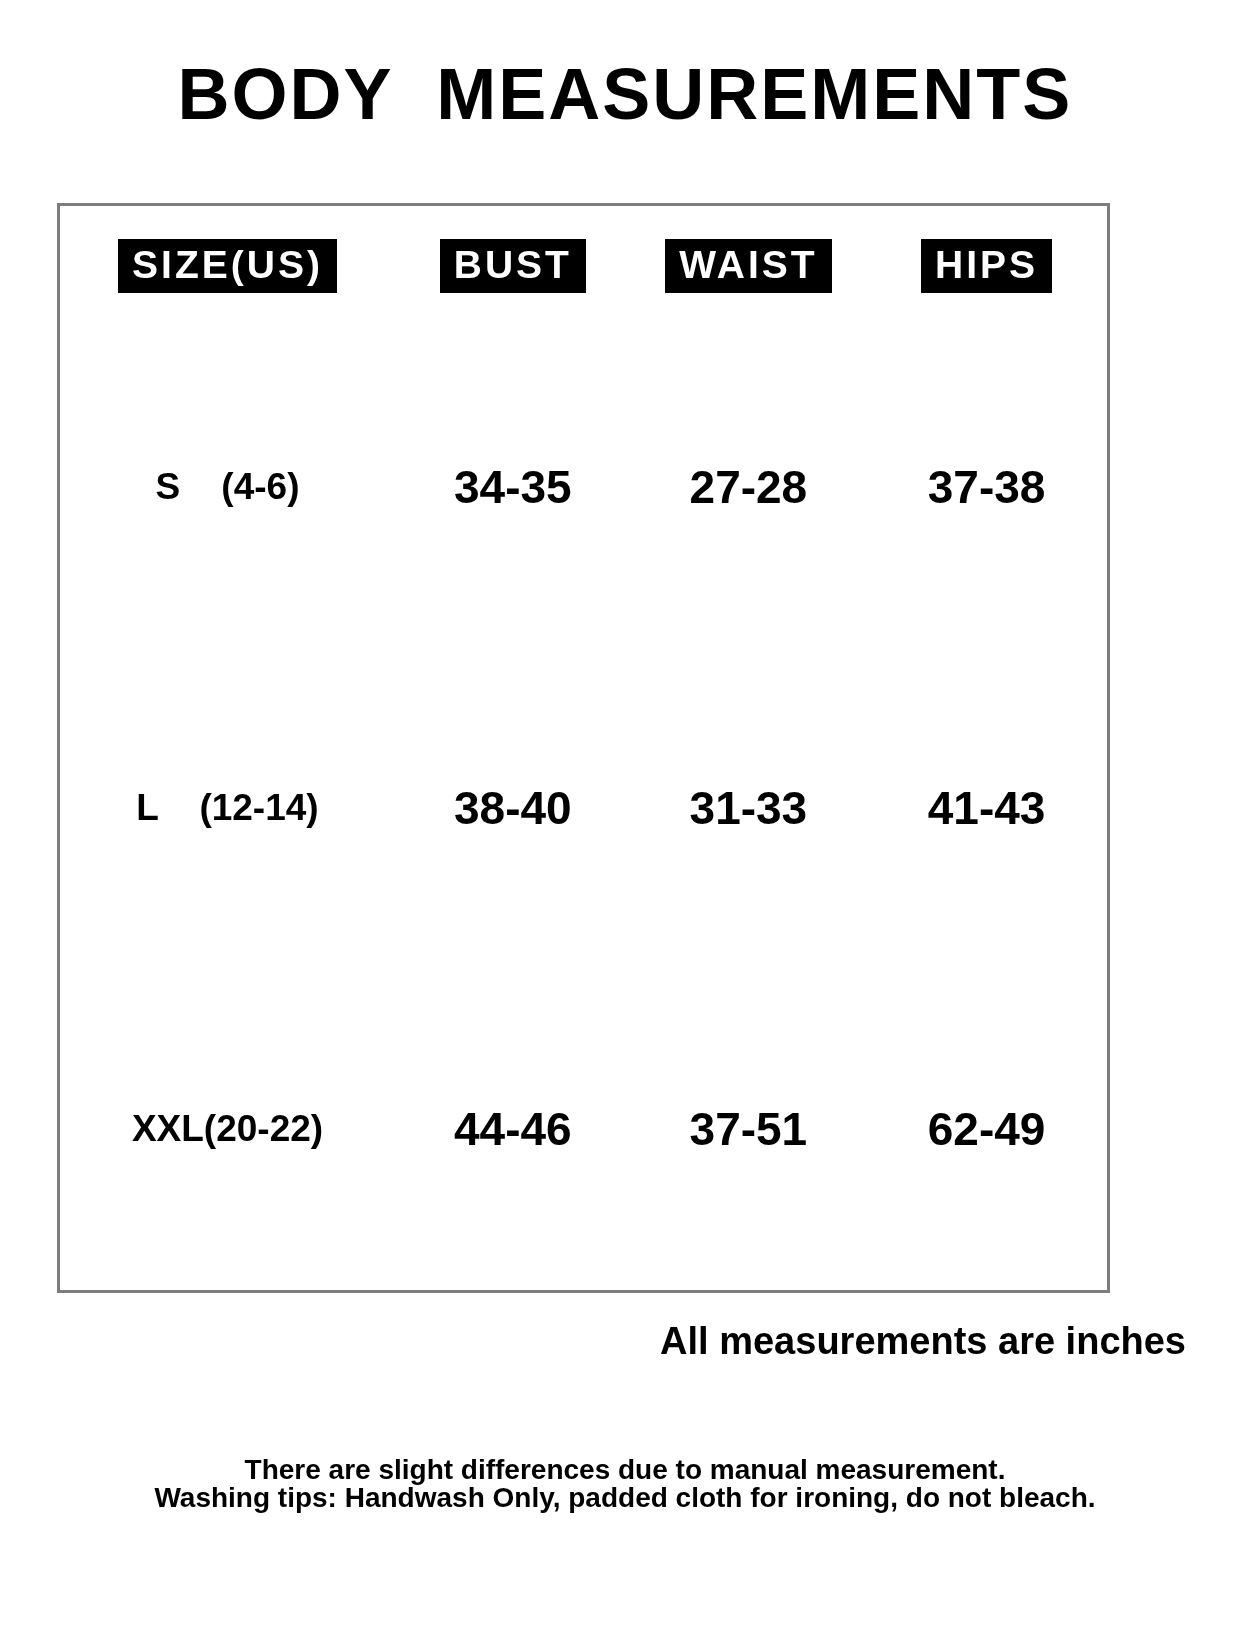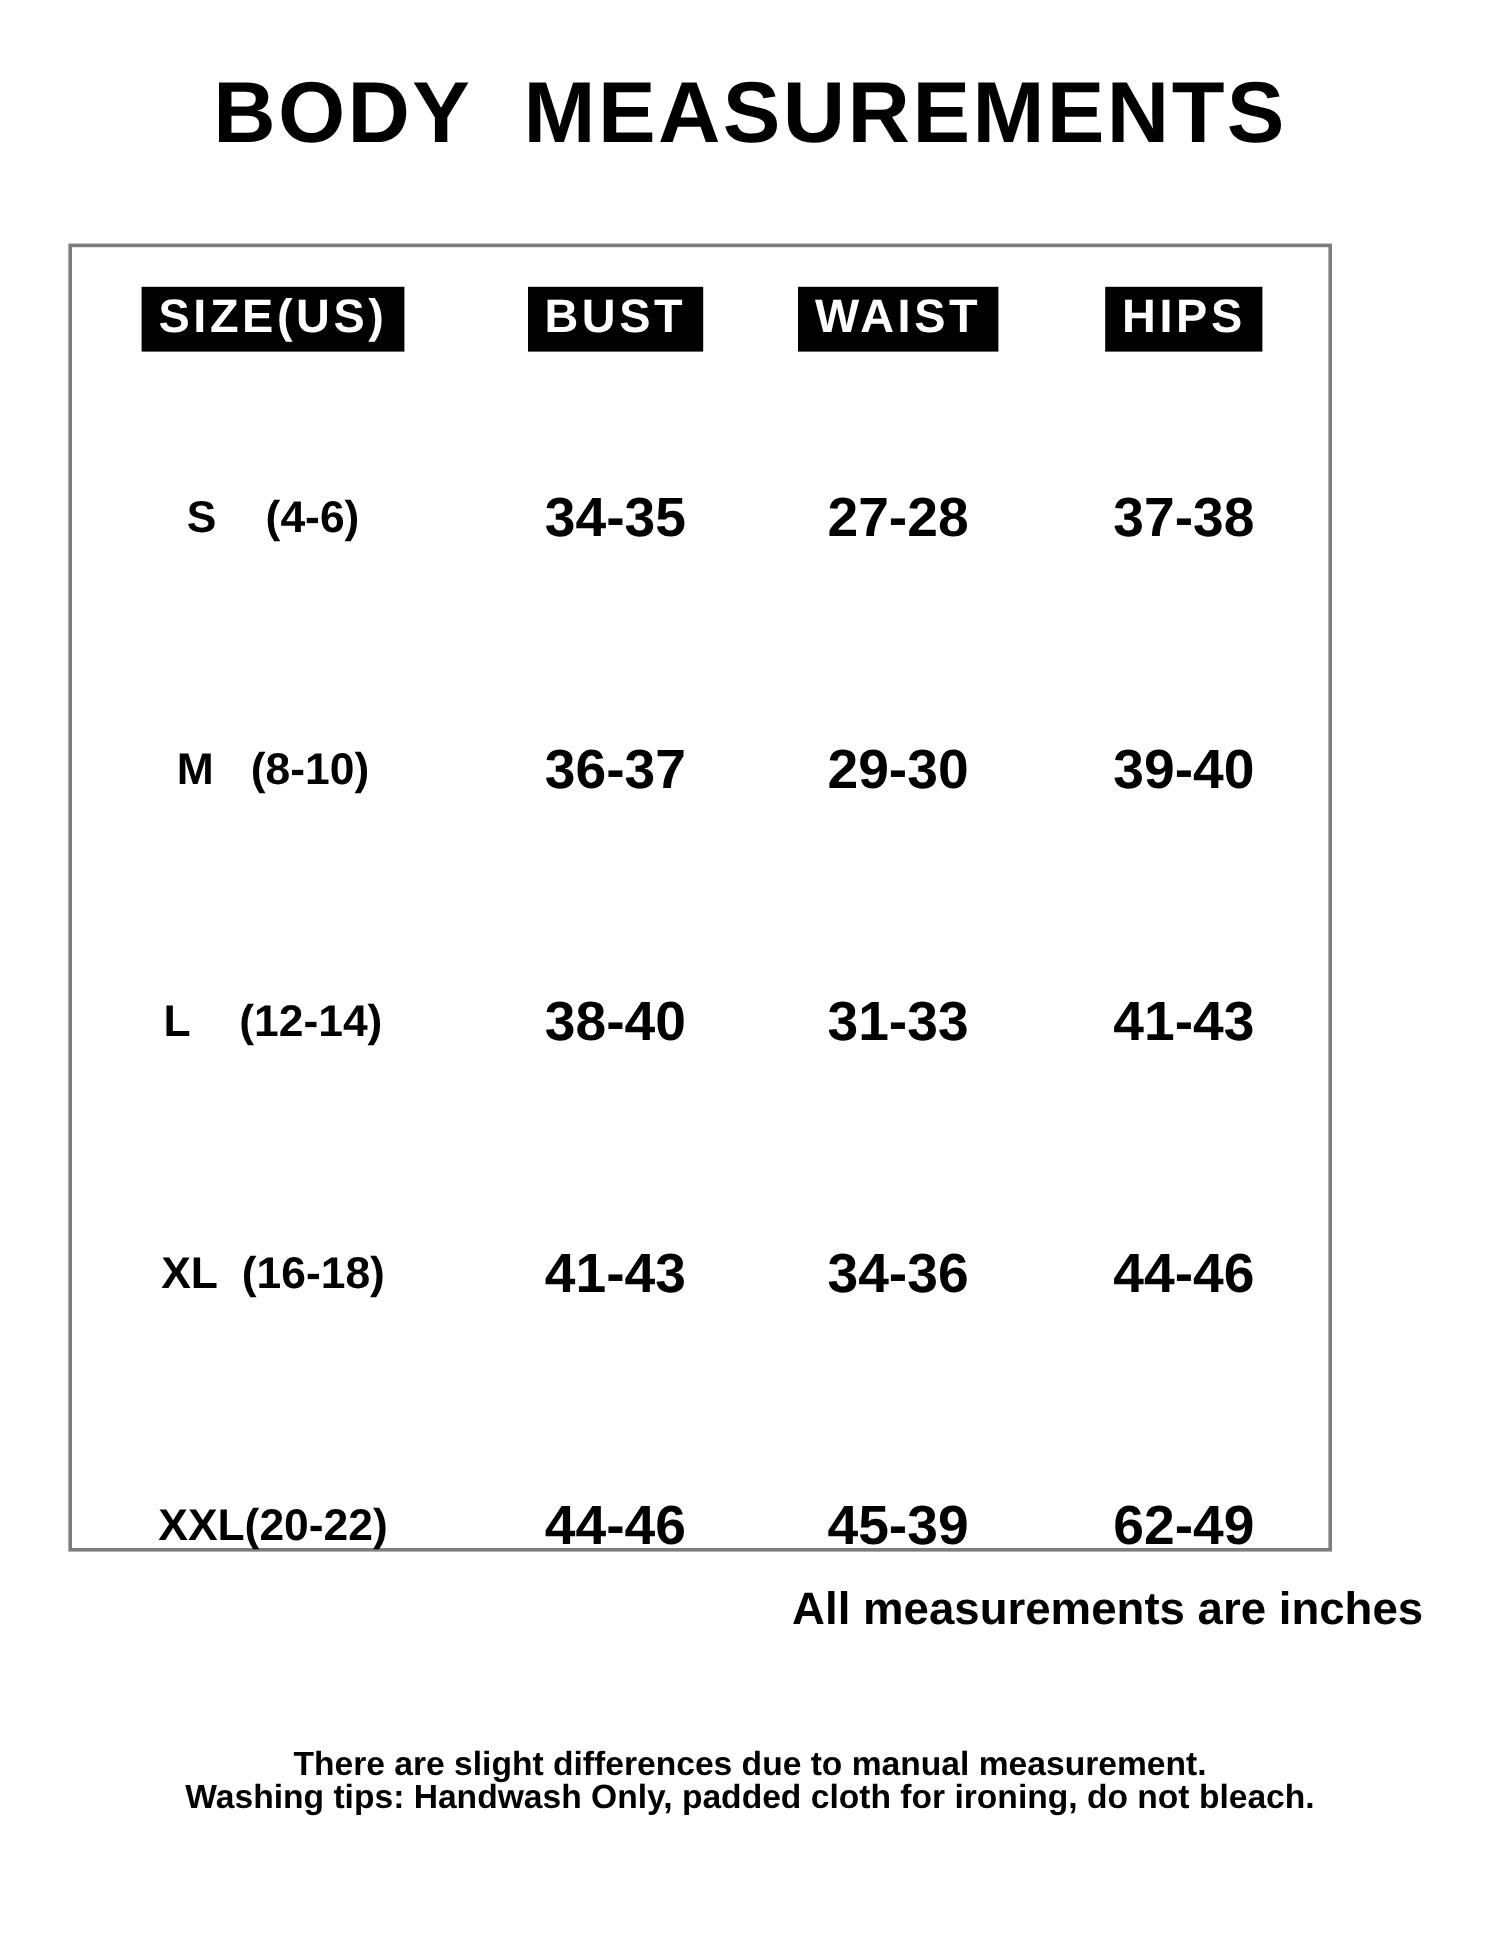--- a/index.html
+++ b/index.html
@@ -142,41 +142,29 @@
         </tr>
       </thead>
       <tbody>
         <tr>
           <td class="size-cell">S    (4-6)</td>
           <td class="meas-cell">34-35</td>
           <td class="meas-cell">27-28</td>
           <td class="meas-cell">37-38</td>
         </tr>
         <tr>
-          <td class="size-cell">M   (8-10)</td>
-          <td class="meas-cell">36-37</td>
-          <td class="meas-cell">29-30</td>
-          <td class="meas-cell">39-40</td>
-        </tr>
-        <tr>
           <td class="size-cell">L    (12-14)</td>
           <td class="meas-cell">38-40</td>
           <td class="meas-cell">31-33</td>
           <td class="meas-cell">41-43</td>
         </tr>
         <tr>
-          <td class="size-cell">XL  (16-18)</td>
-          <td class="meas-cell">41-43</td>
-          <td class="meas-cell">34-36</td>
-          <td class="meas-cell">44-46</td>
-        </tr>
-        <tr>
           <td class="size-cell">XXL(20-22)</td>
           <td class="meas-cell">44-46</td>
-          <td class="meas-cell">45-39</td>
+          <td class="meas-cell">37-51</td>
           <td class="meas-cell">62-49</td>
         </tr>
       </tbody>
     </table>
   </div>
 
   <div class="note-inches">All measurements are inches</div>
 
   <div class="footer">
     <div class="footer-line second">There are slight differences due to manual measurement.</div>

